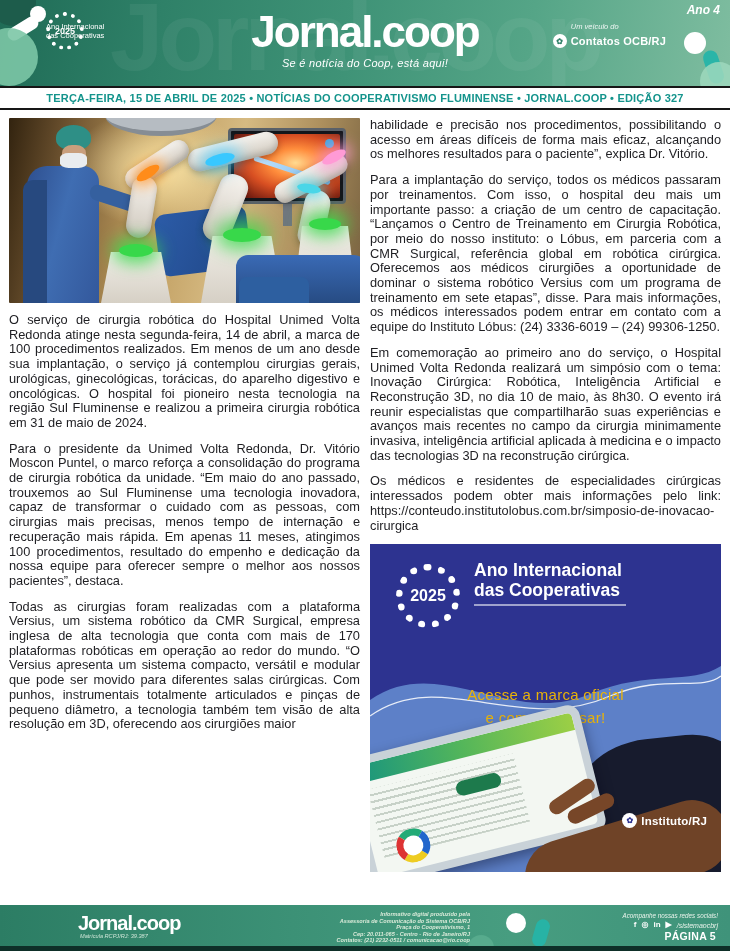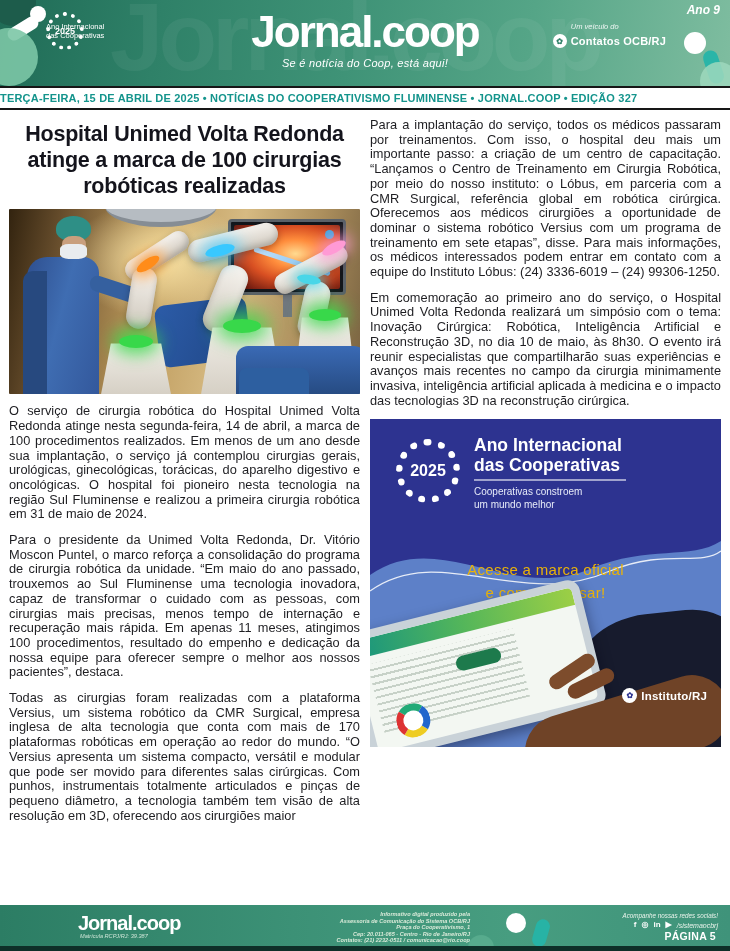--- a/index.html
+++ b/index.html
@@ -31,21 +31,21 @@
 
   .ocb-block { position:absolute; right:64px; top:22px; color:#fff; }
   .ocb-block .pre { font-size:7.5px; font-style:italic; opacity:.9; margin-left:18px; }
   .ocb-row { display:flex; align-items:center; gap:4px; margin-top:3px; }
   .ocb-row .oicon { width:14px; height:14px; border-radius:50%; background:#fff;
     display:inline-flex; align-items:center; justify-content:center; color:#2f8168; font-size:8px; font-weight:bold; }
   .ocb-row .obrand { font-size:11px; font-weight:bold; letter-spacing:.2px; }
 
   
   .datebar { height:24px; background:#fff; border-top:2px solid #161616; border-bottom:2px solid #161616;
-    display:flex; align-items:center; justify-content:flex-start; }
+    display:flex; align-items:center; justify-content:center; }
   .datebar span { color:#14948c; font-weight:bold; font-size:11px; letter-spacing:.2px; }
 
   
   .columns { display:flex; gap:10px; padding:8px 9px 0; height:795px; overflow:hidden; }
   .col { width:351px; }
   .headline { font-size:21.5px; font-weight:800; line-height:1.2; text-align:center; color:#14141c;
     letter-spacing:-.2px; margin:4px 0 10px; }
   .para { font-size:12.8px; line-height:1.15; text-align:justify; color:#1e1e22; margin-bottom:11px; overflow-wrap:anywhere; }
 
   
@@ -162,21 +162,21 @@
 
   <div class="header">
     <div class="hdr-watermark">Jornal.coop</div>
     <div class="hdr-blob-dark"></div>
     <div class="hdr-hand-dot"></div>
     <div class="hdr-hand-curve"></div>
     <div class="hdr-blob-green"></div>
     <div class="hdr-circle-r"></div>
     <div class="hdr-swoosh-r"></div>
     <div class="hdr-blob-br"></div>
-    <div class="ano-badge">Ano 9</div>
+    <div class="ano-badge">Ano 4</div>
 
     <div class="intl-logo">
       <div class="ring">2025</div>
       <div class="lbl">Ano Internacional
 das Cooperativas</div>
     </div>
 
     <div class="masthead">
       <div class="logo">Jornal.coop</div>
       <div class="tagline">Se é notícia do Coop, está aqui!</div>
@@ -191,21 +191,20 @@
     </div>
   </div>
 
   <div class="datebar">
     <span>TERÇA-FEIRA, 15 DE ABRIL DE 2025 • NOTÍCIAS DO COOPERATIVISMO FLUMINENSE • JORNAL.COOP • EDIÇÃO 327</span>
   </div>
 
   <div class="columns">
 
     <div class="col">
-      <h1 class="headline">Hospital Unimed Volta Redonda atinge a marca de 100 cirurgias robóticas realizadas</h1>
 
       <div class="photo">
         <div class="ph-glow"></div>
         <div class="ph-lamp"></div>
         <div class="s-body"></div>
         <div class="s-vest"></div>
         <div class="s-cap"></div>
         <div class="s-face"></div>
         <div class="s-mask"></div>
         <div class="s-arm"></div>
@@ -237,30 +236,30 @@
         <div class="drape2"></div>
         <div class="drape3"></div>
       </div>
 
       <p class="para">O serviço de cirurgia robótica do Hospital Unimed Volta Redonda atinge nesta segunda-feira, 14 de abril, a marca de 100 procedimentos realizados. Em menos de um ano desde sua implantação, o serviço já contemplou cirurgias gerais, urológicas, ginecológicas, torácicas, do aparelho digestivo e oncológicas. O hospital foi pioneiro nesta tecnologia na região Sul Fluminense e realizou a primeira cirurgia robótica em 31 de maio de 2024.</p>
       <p class="para">Para o presidente da Unimed Volta Redonda, Dr. Vitório Moscon Puntel, o marco reforça a consolidação do programa de cirurgia robótica da unidade. “Em maio do ano passado, trouxemos ao Sul Fluminense uma tecnologia inovadora, capaz de transformar o cuidado com as pessoas, com cirurgias mais precisas, menos tempo de internação e recuperação mais rápida. Em apenas 11 meses, atingimos 100 procedimentos, resultado do empenho e dedicação da nossa equipe para oferecer sempre o melhor aos nossos pacientes”, destaca.</p>
       <p class="para">Todas as cirurgias foram realizadas com a plataforma Versius, um sistema robótico da CMR Surgical, empresa inglesa de alta tecnologia que conta com mais de 170 plataformas robóticas em operação ao redor do mundo. “O Versius apresenta um sistema compacto, versátil e modular que pode ser movido para diferentes salas cirúrgicas. Com punhos, instrumentais totalmente articulados e pinças de pequeno diâmetro, a tecnologia também tem visão de alta resolução em 3D, oferecendo aos cirurgiões maior</p>
     </div>
 
     <div class="col">
+      <p class="para">habilidade e precisão nos procedimentos, possibilitando o acesso em áreas difíceis de forma mais eficaz, alcançando os melhores resultados para o paciente”, explica Dr. Vitório.</p>
       <p class="para">Para a implantação do serviço, todos os médicos passaram por treinamentos. Com isso, o hospital deu mais um importante passo: a criação de um centro de capacitação. “Lançamos o Centro de Treinamento em Cirurgia Robótica, por meio do nosso instituto: o Lóbus, em parceria com a CMR Surgical, referência global em robótica cirúrgica. Oferecemos aos médicos cirurgiões a oportunidade de dominar o sistema robótico Versius com um programa de treinamento em sete etapas”, disse. Para mais informações, os médicos interessados podem entrar em contato com a equipe do Instituto Lóbus: (24) 3336-6019 – (24) 99306-1250.</p>
       <p class="para">Em comemoração ao primeiro ano do serviço, o Hospital Unimed Volta Redonda realizará um simpósio com o tema: Inovação Cirúrgica: Robótica, Inteligência Artificial e Reconstrução 3D, no dia 10 de maio, às 8h30. O evento irá reunir especialistas que compartilharão suas experiências e avanços mais recentes no campo da cirurgia minimamente invasiva, inteligência artificial aplicada à medicina e o impacto das tecnologias 3D na reconstrução cirúrgica.</p>
+      <p class="para"><span>Os médicos e residentes de especialidades cirúrgicas interessados podem obter mais informações pelo link: </span><span class="link-inline">https://conteudo.institutolobus.com.br/simposio-de-inovacao-cirurgica</span></p>
 
       <div class="ad">
         <div class="ad-logo">2025</div>
         <div class="ad-title">Ano Internacional
 das Cooperativas</div>
         <div class="ad-divider"></div>
-        <div class="ad-subtitle">Cooperativas constroem
-um mundo melhor</div>
 
         <svg class="ad-wave" viewBox="0 0 351 236" preserveAspectRatio="none">
           <path d="M0 64 C70 16 140 92 220 58 C280 33 320 50 351 30 L351 236 L0 236 Z" fill="#5d80c8"></path>
           <path d="M0 80 C70 30 150 100 240 60 C295 37 330 56 351 40" stroke="rgba(255,255,255,0.85)" stroke-width="1.3" fill="none"></path>
           <path d="M170 156 C240 120 315 122 351 142" stroke="rgba(255,255,255,0.8)" stroke-width="1.1" fill="none"></path>
         </svg>
 
         <div class="ad-cta">Acesse a marca oficial
 e comece a usar!</div>
 

